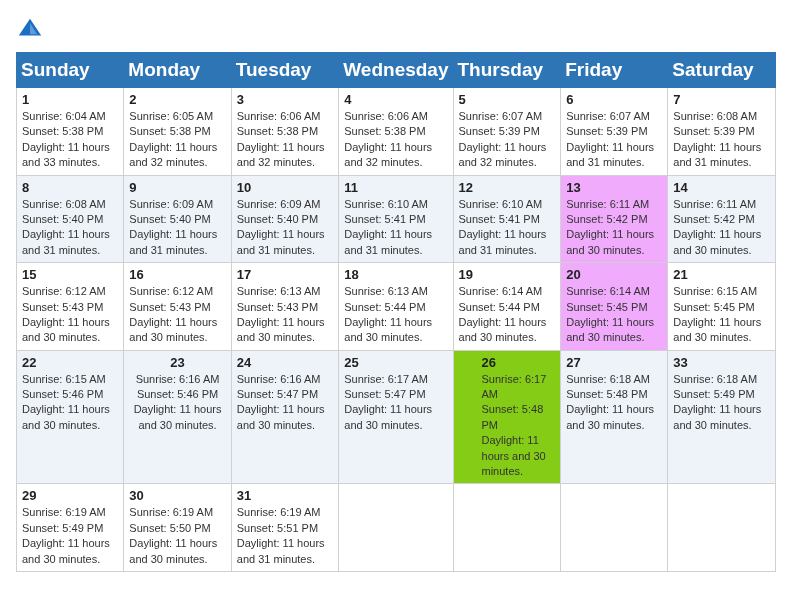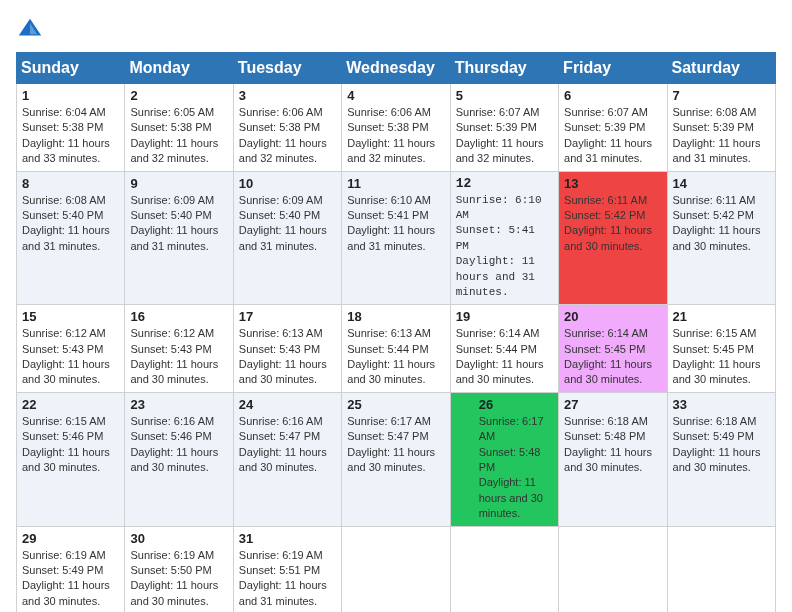--- a/index.html
+++ b/index.html
@@ -56,21 +56,21 @@
     .calendar {
       width: 100%;
       border-collapse: collapse;
       font-size: 11px;
     }
     .calendar th {
       background-color: #2e75b6;
       color: #fff;
       padding: 6px 4px;
       text-align: left;
-      font-size: 16px;
+      font-size: 19px;
       font-weight: bold;
       border: 1px solid #2e75b6;
     }
     .calendar td {
       border: 1px solid #d0d0d0;
       vertical-align: top;
       padding: 4px 5px;
       width: 108px;
       min-height: 80px;
       background: #fff;
@@ -214,29 +214,29 @@
         </div>
       </td>
         <td style="background: rgb(238, 243, 249); margin-left: 24px;">
         <span class="day-number">11</span>
         <div class="day-info">
           <span>Sunrise: 6:10 AM</span><br>
           <span>Sunset: 5:41 PM</span><br>
           <span>Daylight: 11 hours and 31 minutes.</span>
         </div>
       </td>
-        <td style="background: rgb(238, 243, 249); font-family: Liberation Mono, monospace;">
+        <td style="background: rgb(238, 243, 249);">
         <span class="day-number">12</span>
         <div class="day-info">
           <span>Sunrise: 6:10 AM</span><br>
           <span>Sunset: 5:41 PM</span><br>
           <span>Daylight: 11 hours and 31 minutes.</span>
         </div>
       </td>
-        <td style="background: #ef4444;">
+        <td style="background: #f0abfc;">
         <span class="day-number">13</span>
         <div class="day-info">
           <span>Sunrise: 6:11 AM</span><br>
           <span>Sunset: 5:42 PM</span><br>
           <span>Daylight: 11 hours and 30 minutes.</span>
         </div>
       </td>
         <td style="background: rgb(238, 243, 249);">
         <span class="day-number">14</span>
         <div class="day-info">
@@ -306,21 +306,21 @@
       </tr>
       <tr>
         <td style="background: rgb(238, 243, 249);">
         <span class="day-number">22</span>
         <div class="day-info">
           <span>Sunrise: 6:15 AM</span><br>
           <span>Sunset: 5:46 PM</span><br>
           <span>Daylight: 11 hours and 30 minutes.</span>
         </div>
       </td>
-        <td style="background: rgb(238, 243, 249);">
+        <td style="background: rgb(238, 243, 249); text-align: center;">
         <span class="day-number">23</span>
         <div class="day-info">
           <span>Sunrise: 6:16 AM</span><br>
           <span>Sunset: 5:46 PM</span><br>
           <span>Daylight: 11 hours and 30 minutes.</span>
         </div>
       </td>
         <td style="background: rgb(238, 243, 249);">
         <span class="day-number">24</span>
         <div class="day-info">
@@ -330,21 +330,21 @@
         </div>
       </td>
         <td style="background: rgb(238, 243, 249);">
         <span class="day-number">25</span>
         <div class="day-info">
           <span>Sunrise: 6:17 AM</span><br>
           <span>Sunset: 5:47 PM</span><br>
           <span>Daylight: 11 hours and 30 minutes.</span>
         </div>
       </td>
-        <td style="background: #22c55e; padding-left: 28px;">
+        <td style="background: #84cc16; padding-left: 28px;">
         <span class="day-number">26</span>
         <div class="day-info">
           <span>Sunrise: 6:17 AM</span><br>
           <span>Sunset: 5:48 PM</span><br>
           <span>Daylight: 11 hours and 30 minutes.</span>
         </div>
       </td>
         <td style="background: rgb(238, 243, 249);">
         <span class="day-number">27</span>
         <div class="day-info">

